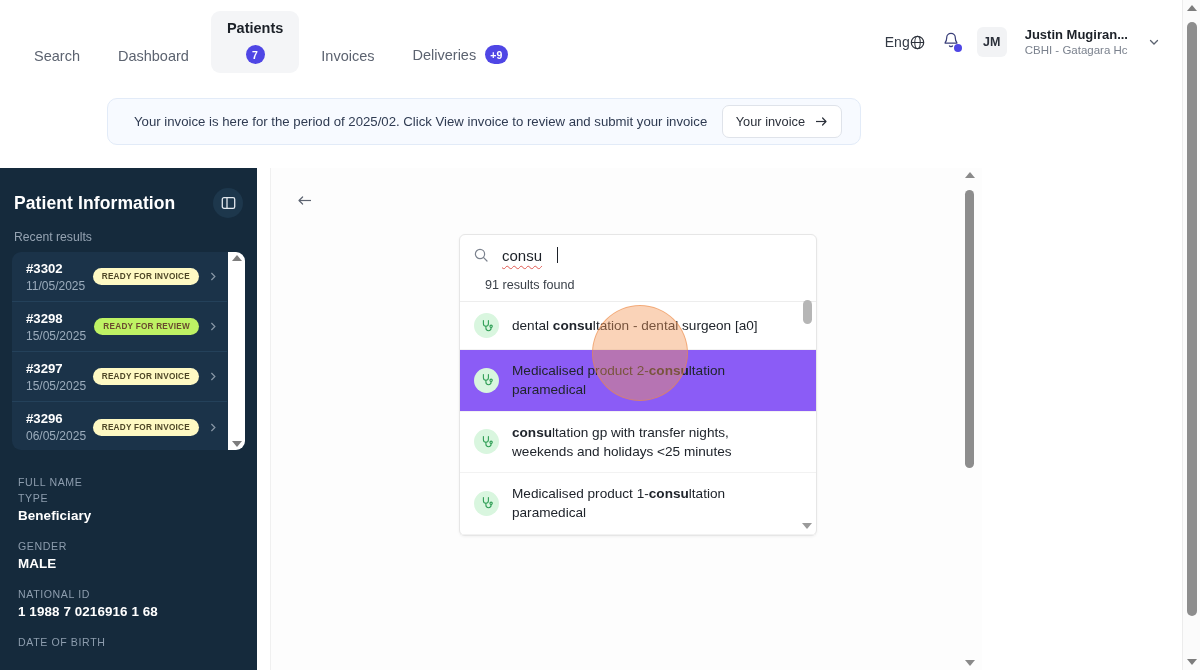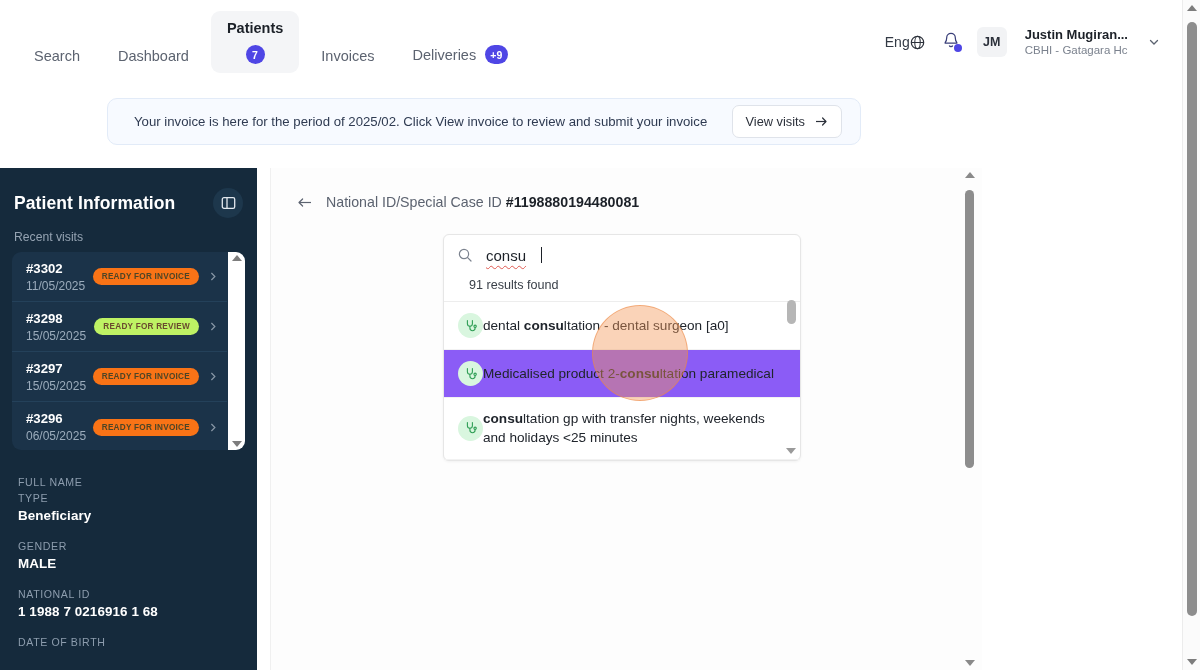--- a/index.html
+++ b/index.html
@@ -81,21 +81,21 @@
     display:flex; align-items:center; padding:12px 8px 12px 14px;
     border-bottom:1px solid #24415a; height:50px; cursor:pointer;
   }
   .visit:last-child { border-bottom:none; }
   .visit-id { font-size:13.2px; font-weight:700; color:#ffffff; }
   .visit-date { font-size:12px; color:#9bacbc; margin-top:3px; }
   .visit-badge {
     margin-left:auto; border-radius:11px; padding:4px 9px;
     font-size:8.2px; font-weight:700; letter-spacing:.25px; white-space:nowrap;
   }
-  .badge-invoice { background:#f97316; color:#4d4526; }
+  .badge-invoice { background:#fef9c3; color:#4d4526; }
   .badge-review  { background:#bef264; color:#6a4a2e; }
   .visit-chev { margin-left:9px; width:11px; height:11px; opacity:.65; }
 
   .vscroll {
     position:absolute; right:0; top:0; width:17px; height:100%;
     background:#ffffff; display:flex; flex-direction:column; align-items:center;
     justify-content:space-between; padding:3px 0; cursor:pointer;
   }
   .sb-arrow { width:0; height:0; border-left:5px solid transparent; border-right:5px solid transparent; }
   .sb-arrow.up { border-bottom:6px solid #7d7d7d; }
@@ -109,37 +109,37 @@
   .main {
     position:absolute; left:270px; top:168px; width:712px; height:502px;
     background:#fdfdfd; border-left:1px solid #f0f0f0;
   }
   .crumb { display:flex; align-items:center; gap:14px; padding:26px 0 0 26px; cursor:pointer; }
   .crumb-back { width:15px; height:13px; }
   .crumb-text { font-size:14.2px; color:#5c6370; }
   .crumb-text b { color:#1c2128; font-weight:700; }
 
   .search-wrap {
-    position:absolute; left:172px; top:66px; width:358px;
+    position:absolute; left:188px; top:66px; width:358px;
     background:#fff; border:1px solid #e6e6e6; border-radius:6px;
     box-shadow:0 1px 3px rgba(0,0,0,.05);
   }
   .search-row { display:flex; align-items:center; gap:14px; height:40px; padding:0 14px; }
   .search-icon { width:14px; height:14px; flex:none; }
   .search-value {
     font-size:15px; color:#1c2128; position:relative;
     text-decoration: underline wavy #e05a52; text-underline-offset:4px;
     text-decoration-thickness:1px;
   }
   .caret { display:inline-block; width:1px; height:16px; background:#1c2128; vertical-align:-3px; margin-left:1px; }
   .results-count { font-size:12.6px; color:#3a4049; padding:3px 0 9px 25px; border-bottom:1px solid #ededed; }
 
   .results { position:relative; }
   .result {
-    display:flex; align-items:center; 
+    display:flex; align-items:center; gap:13px;
     padding:11px 24px 11px 14px; min-height:45px; cursor:pointer;
     border-bottom:1px solid #f2f2f2;
   }
   .result.hl { background:#8b5cf6; }
   .result:last-child { border-bottom:none; }
   .res-icon {
     width:25px; height:25px; border-radius:50%; background:#d9f6df; flex:none;
     display:flex; align-items:center; justify-content:center;
   }
   .res-text { font-size:13.6px; color:#20252c; line-height:1.42; }
@@ -240,39 +240,39 @@
         <svg class="chev-down" viewBox="0 0 12 12">
           <path d="M2.5 4.5 6 8l3.5-3.5" fill="none" stroke="#5c6370" stroke-width="1.3" stroke-linecap="round"></path>
         </svg>
       </div>
     </div>
   </div>
 
   <div class="banner">
     <div class="banner-text">Your invoice is here for the period of 2025/02. Click View invoice to review and submit your invoice</div>
     <div class="banner-btn">
-      <span>View visits</span>
+      <span>Your invoice</span>
       <svg width="13" height="11" viewBox="0 0 13 11">
         <line x1="1" y1="5.5" x2="11" y2="5.5" stroke="#2b303a" stroke-width="1.2"></line>
         <path d="M7.6 2 11 5.5 7.6 9" fill="none" stroke="#2b303a" stroke-width="1.2" stroke-linecap="round" stroke-linejoin="round"></path>
       </svg>
     </div>
   </div>
 
   <div class="sidebar">
     <div class="sb-head">
       <div class="sb-title">Patient Information</div>
       <div class="sb-toggle">
         <svg width="15" height="14" viewBox="0 0 15 14">
           <rect x="1.3" y="1.7" width="12.4" height="10.6" rx="1.6" fill="none" stroke="#e3e9ef" stroke-width="1.3"></rect>
           <line x1="6" y1="1.7" x2="6" y2="12.3" stroke="#e3e9ef" stroke-width="1.3"></line>
         </svg>
       </div>
     </div>
-    <div class="sb-sub">Recent visits</div>
+    <div class="sb-sub">Recent results</div>
 
     <div class="visits">
       <div class="visits-inner">
         <div class="visit">
           <div>
             <div class="visit-id">#3302</div>
             <div class="visit-date">11/05/2025</div>
           </div>
           <div class="visit-badge badge-invoice">READY FOR INVOICE</div>
           <svg class="visit-chev" viewBox="0 0 12 12">
@@ -327,24 +327,20 @@
       <div class="d-label">DATE OF BIRTH</div>
     </div>
   </div>
 
   <div class="main">
     <div class="crumb">
       <svg class="crumb-back" viewBox="0 0 15 13">
         <line x1="14" y1="6.5" x2="2" y2="6.5" stroke="#5c6370" stroke-width="1.2"></line>
         <path d="M5.6 3 2 6.5 5.6 10" fill="none" stroke="#5c6370" stroke-width="1.2" stroke-linecap="round" stroke-linejoin="round"></path>
       </svg>
-      <div class="crumb-text">
-        <span>National ID/Special Case ID</span>
-        <b>#1198880194480081</b>
-      </div>
     </div>
 
     <div class="search-wrap">
       <div class="search-row">
         <svg class="search-icon" viewBox="0 0 14 14">
           <circle cx="6" cy="6" r="4.6" fill="none" stroke="#7b828e" stroke-width="1.2"></circle>
           <line x1="9.4" y1="9.4" x2="13" y2="13" stroke="#7b828e" stroke-width="1.2" stroke-linecap="round"></line>
         </svg>
         <span class="search-value" placeholder="Search">consu</span>
           <span class="caret"></span>
@@ -378,20 +374,30 @@
           <span class="res-icon">
             <svg width="14" height="14" viewBox="0 0 14 14">
               <path d="M3.4 1.6v3.2a2.5 2.5 0 0 0 5 0V1.6" fill="none" stroke="#2f9e55" stroke-width="1.1" stroke-linecap="round"></path>
               <path d="M5.9 7.3v1.8a2.6 2.6 0 0 0 5.2 0v-.7" fill="none" stroke="#2f9e55" stroke-width="1.1" stroke-linecap="round"></path>
               <circle cx="11.1" cy="7.3" r="1.2" fill="none" stroke="#2f9e55" stroke-width="1.1"></circle>
             </svg>
           </span>
           <div class="res-text"><span></span><b>consu</b><span>ltation gp with transfer nights, weekends and holidays &lt;25 minutes</span></div>
         </div>
 
+        <div class="result">
+          <span class="res-icon">
+            <svg width="14" height="14" viewBox="0 0 14 14">
+              <path d="M3.4 1.6v3.2a2.5 2.5 0 0 0 5 0V1.6" fill="none" stroke="#2f9e55" stroke-width="1.1" stroke-linecap="round"></path>
+              <path d="M5.9 7.3v1.8a2.6 2.6 0 0 0 5.2 0v-.7" fill="none" stroke="#2f9e55" stroke-width="1.1" stroke-linecap="round"></path>
+              <circle cx="11.1" cy="7.3" r="1.2" fill="none" stroke="#2f9e55" stroke-width="1.1"></circle>
+            </svg>
+          </span>
+          <div class="res-text"><span>Medicalised product 1-</span><b>consu</b><span>ltation paramedical</span></div>
+        </div>
 
         <div class="res-scroll">
           <div class="res-thumb"></div>
         </div>
         <span class="res-down"></span>
       </div>
     </div>
   </div>
 
   <div class="right-pane"></div>

